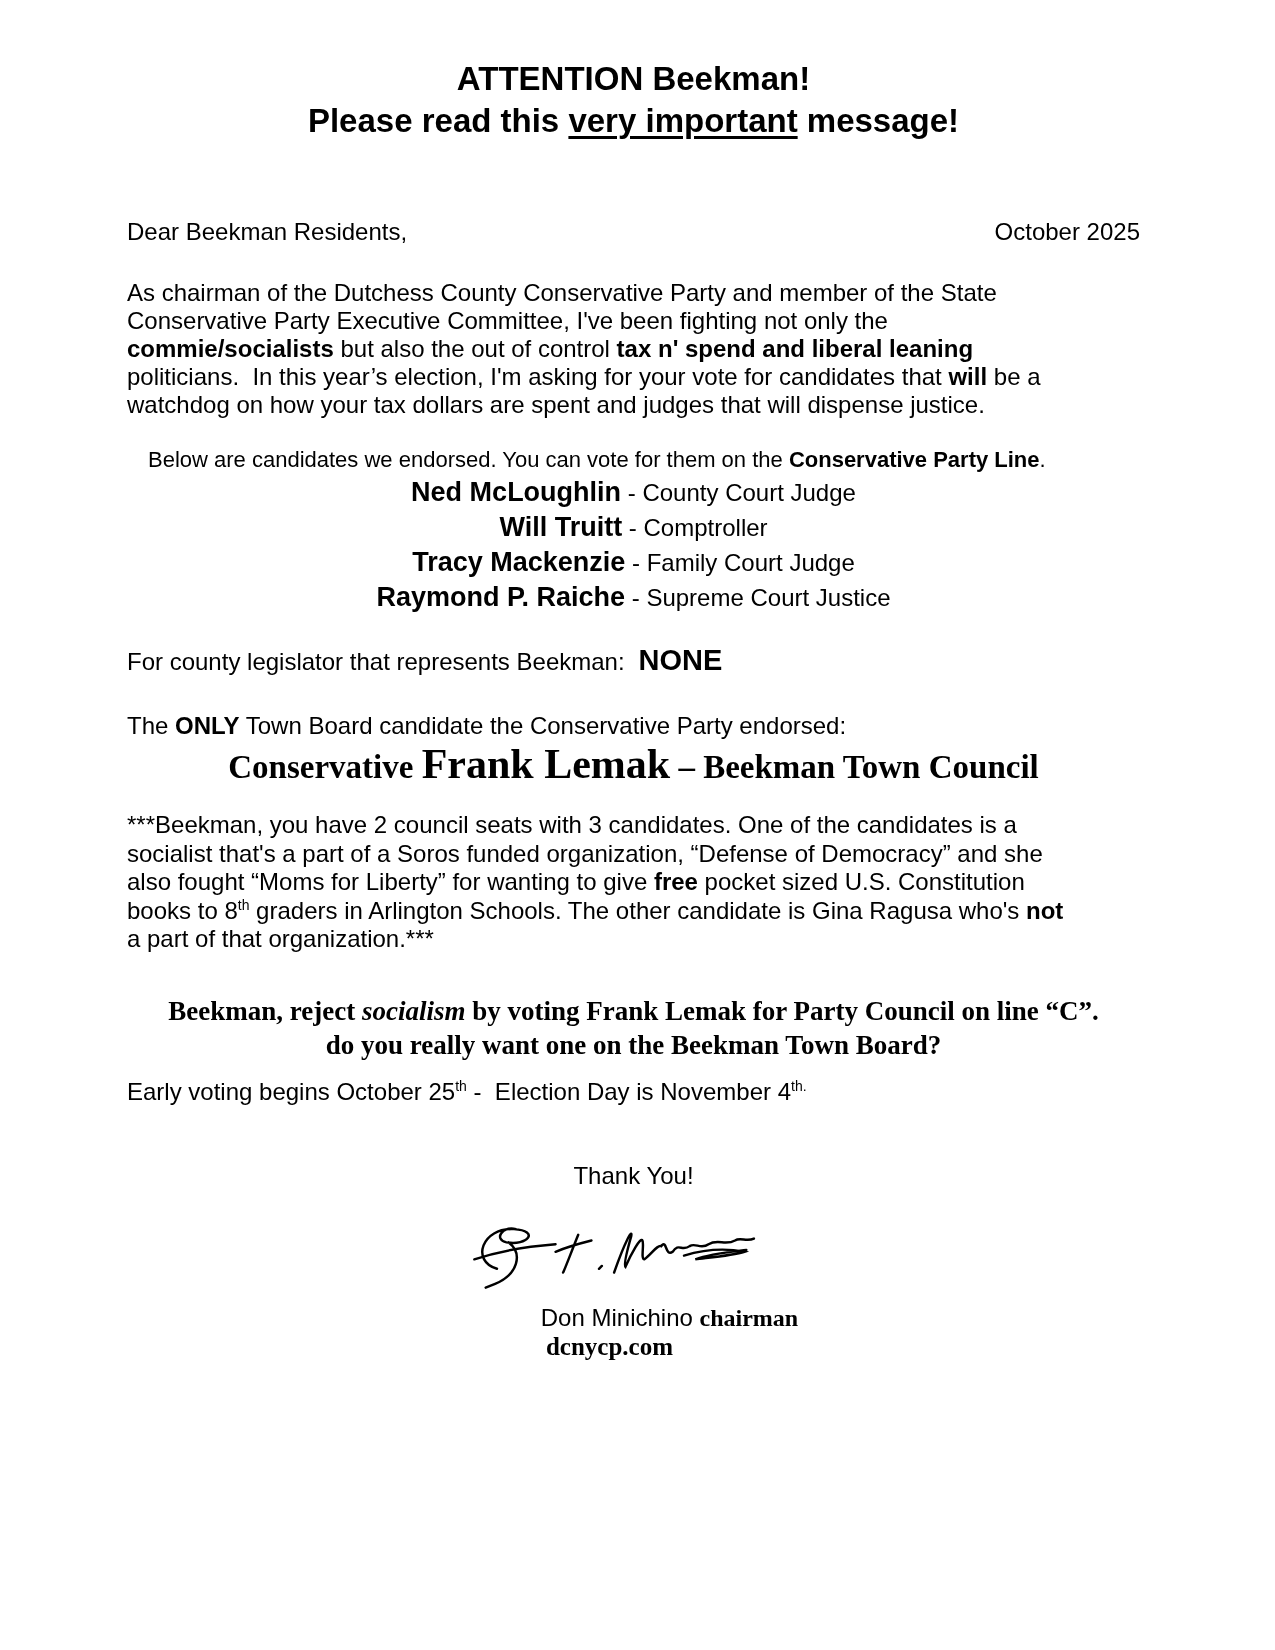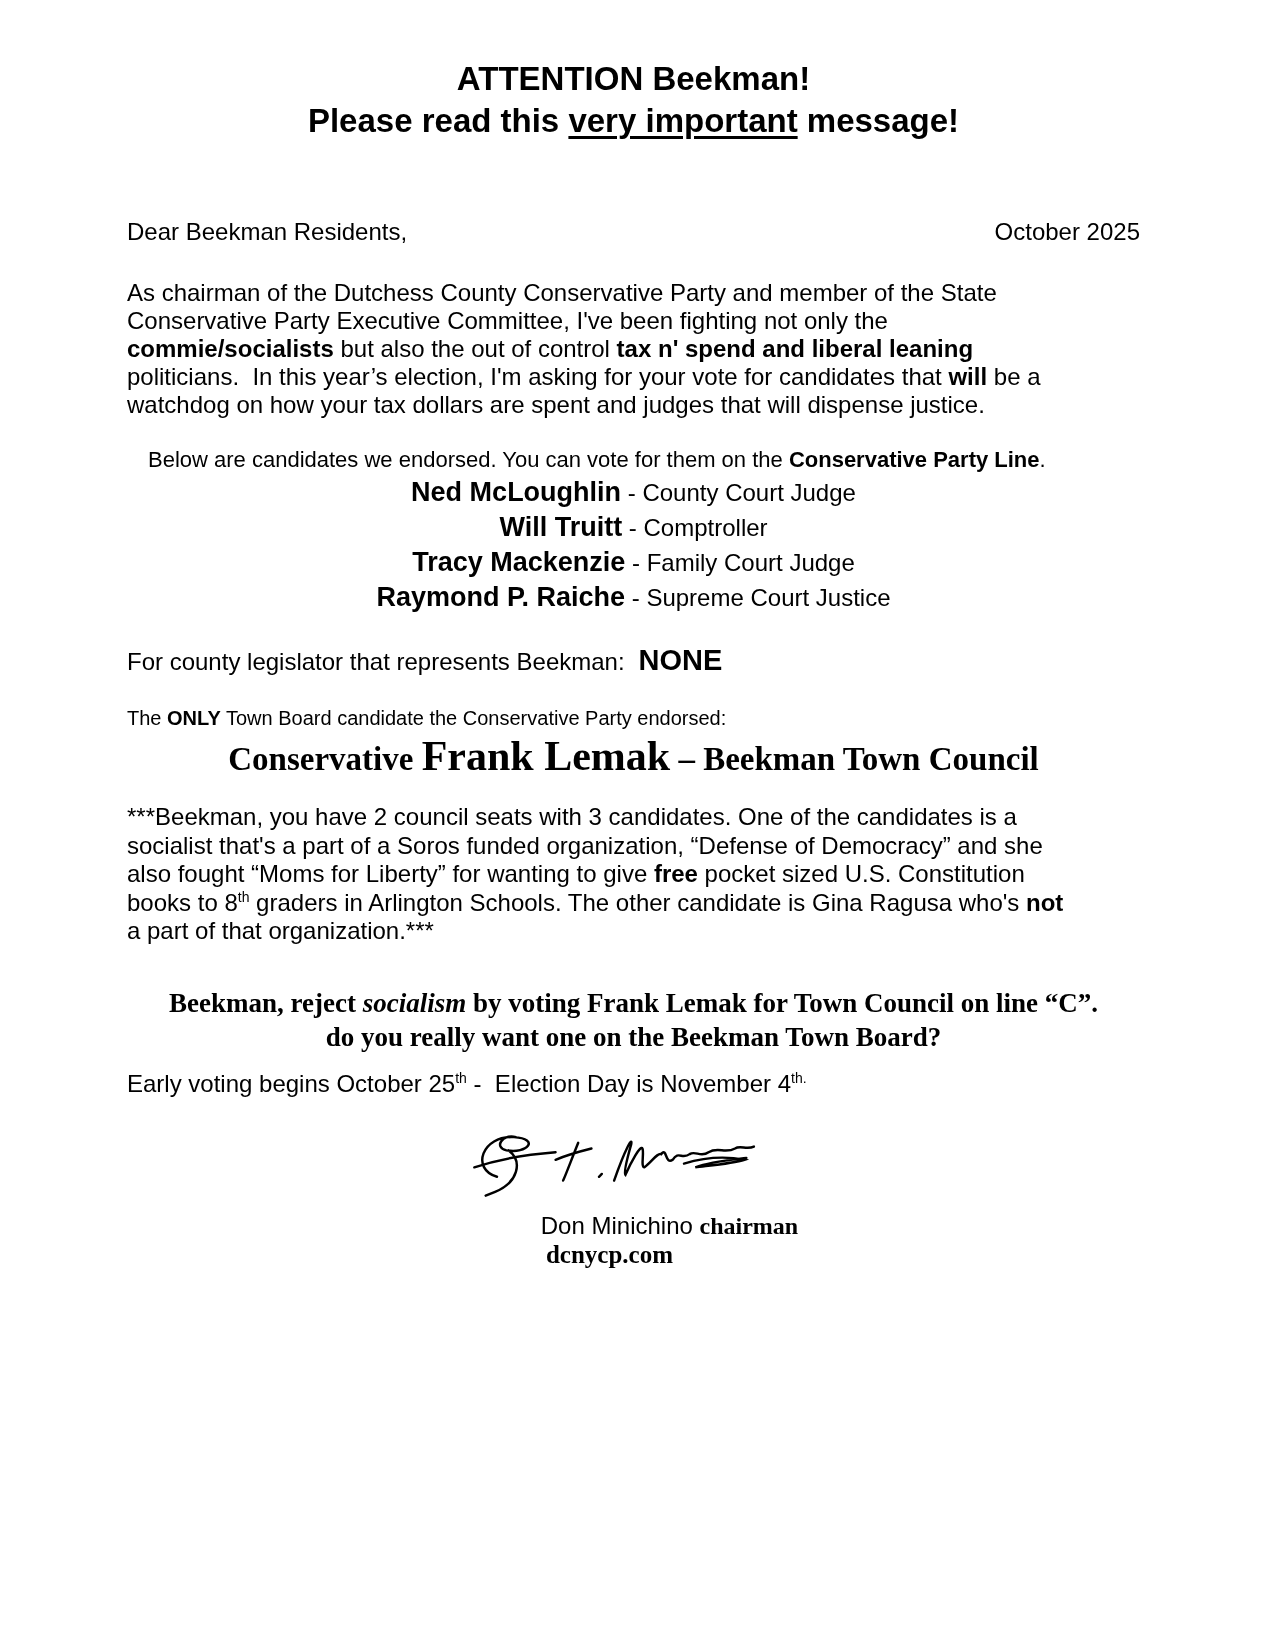--- a/index.html
+++ b/index.html
@@ -55,21 +55,21 @@
     margin: 30px 0 0 0;
   }
 
   .candidates { text-align: center; margin-top: 2px; }
   .candidate-row { font-size: 24px; line-height: 35px; }
   .candidate-name { font-weight: bold; font-size: 27px; }
 
   .legislator { margin: 28px 0 0 0; font-size: 24px; line-height: 34px; }
   .legislator-value { font-weight: bold; font-size: 29px; margin-left: 14px; }
 
-  .town-board { margin: 25px 0 0 0; font-size: 20px; line-height: 28px; }
+  .town-board { margin: 33px 0 0 0; font-size: 24px; line-height: 28px; }
 
   .banner {
     text-align: center;
     font-family: "Liberation Serif", serif;
     font-weight: bold;
     font-size: 33px;
     line-height: 48px;
     margin-top: 0;
   }
   .banner-name { font-size: 42px; }
@@ -156,26 +156,27 @@
 
     <p class="legislator"><span>For county legislator that represents Beekman:</span><span class="legislator-value">NONE</span></p>
 
     <p class="town-board"><span>The </span><b>ONLY</b><span> Town Board candidate the Conservative Party endorsed:</span></p>
 
     <div class="banner"><span>Conservative </span><span class="banner-name">Frank Lemak</span><span> – Beekman Town Council</span></div>
 
     <p class="council-note"><span>***Beekman, you have 2 council seats with 3 candidates. One of the candidates is a</span><br><span>socialist that's a part of a Soros funded organization, “Defense of Democracy” and she</span><br><span>also fought “Moms for Liberty” for wanting to give </span><b>free</b><span> pocket sized U.S. Constitution</span><br><span>books to 8</span><sup class="sup">th</sup><span> graders in Arlington Schools. The other candidate is Gina Ragusa who's </span><b>not</b><br><span>a part of that organization.***</span></p>
 
     <div class="slogan">
-      <div class="slogan-line1"><span>Beekman, reject </span><span class="slogan-italic">socialism</span><span> by voting Frank Lemak for Town Council on line “C”.</span></div>
+      <div class="slogan-line1"><span>Beekman, reject </span><span class="slogan-italic">socialism</span><span> by voting Frank Lemak for Party Council on line “C”.</span></div>
       <div class="slogan-line3">do you really want one on the Beekman Town Board?</div>
     </div>
 
     <p class="voting-dates"><span>Early voting begins October 25</span><sup class="sup">th</sup><span> -&nbsp; Election Day is November 4</span><sup class="sup">th.</sup></p>
 
+    <p class="closing">Thank You!</p>
 
     <div class="signature-block">
       <div class="sig-svg-wrap">
         <svg width="310" height="85" viewBox="0 0 320 90" xmlns="http://www.w3.org/2000/svg" aria-hidden="true">
           <g fill="none" stroke="#000000" stroke-width="2.6" stroke-linecap="round">
             <path d="M34,58 C6,50 18,14 52,16 C80,18 66,34 44,30 C30,27 40,12 54,16 M46,30 C62,42 56,64 32,74 L22,78"></path>
             <path d="M10,48 C40,38 70,34 96,32"></path>
             <path d="M120,22 C112,42 106,58 104,62 M96,40 C110,34 126,30 134,28 M142,58 l3,-3"></path>
             <path d="M158,62 C170,28 178,14 176,24 C172,38 168,54 170,56 C176,42 186,24 188,28 C190,32 186,48 190,48 C198,42 204,32 208,34 C214,26 212,46 220,40 C226,30 230,40 238,34 C244,30 250,38 258,32 C268,26 276,34 286,28 C292,24 298,30 306,26"></path>
             <path d="M232,44 C252,38 276,36 296,40 C284,44 260,46 244,48 C260,42 282,40 298,38"></path>

